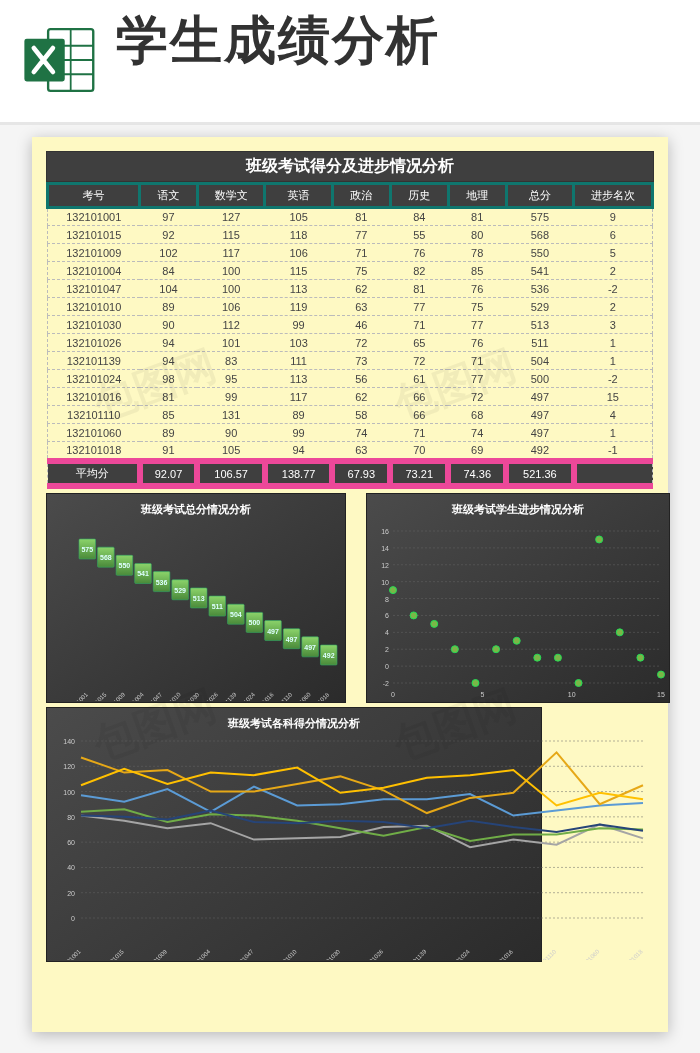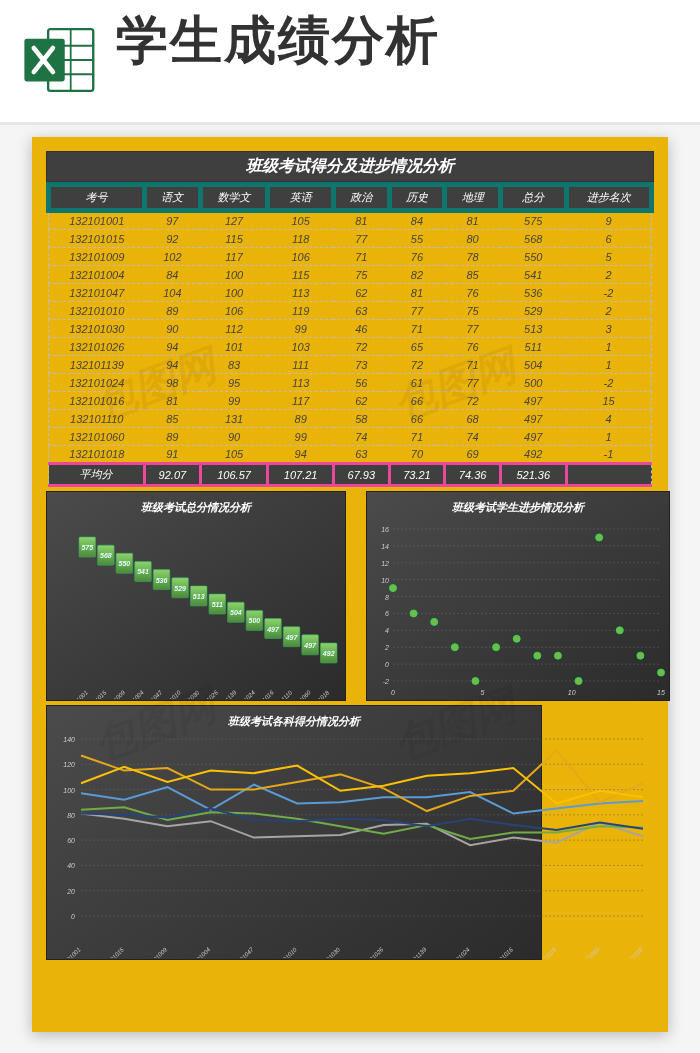--- a/index.html
+++ b/index.html
@@ -3,29 +3,29 @@
 <meta charset="utf-8">
 <style>
   *{box-sizing:border-box;margin:0;padding:0;}
   html,body{width:700px;height:1053px;background:#f5f5f5;font-family:"Microsoft YaHei",Arial,sans-serif;overflow:hidden;}
   .header{position:relative;background:#fff;height:125px;padding:16px 22px;border-bottom:3px solid #e6e6e6;}
   .excel-icon{position:absolute;left:22px;top:22px;width:76px;height:76px;}
   .excel-icon svg{width:76px;height:76px;}
   .head-text{position:absolute;left:116px;top:6px;}
   .head-title{font-size:52px;font-weight:700;color:#323232;letter-spacing:2px;}
   .head-sub{font-size:21px;color:#8e8e8e;margin-top:2px;}
-  .page{position:relative;margin:12px auto 0 auto;width:636px;height:895px;background:#eab308;box-shadow:0 3px 14px rgba(0,0,0,.25);padding:14px 8px;font-style:italic;}
+  .page{position:relative;margin:12px auto 0 auto;width:636px;height:895px;background:#fef9c3;box-shadow:0 3px 14px rgba(0,0,0,.25);padding:14px 8px;}
   .sheet{width:608px;margin:0 auto;}
   .title-bar{background:#3f3f3f;color:#fff;text-align:center;font-weight:700;font-size:16px;padding:4px 0;border:1px solid #333;}
   .tbl{width:100%;border-collapse:collapse;font-size:11px;}
-  .tbl th{background:#3f3f3f;color:#fff;font-weight:400;padding:3px 2px;border:5px solid #0f766e;}
+  .tbl th{background:#3f3f3f;color:#fff;font-weight:400;padding:3px 2px;border:3px solid #0f766e;}
   .tbl td{padding:2px 2px;text-align:center;border-bottom:1px dashed #bbb;border-left:none;border-right:none;color:#444;height:18px;}
   .tbl tr td:first-child{border-left:1px dashed #bbb;}
   .tbl tr td:last-child{border-right:1px dashed #bbb;}
-  .avg-row td{background:#3f3f3f;color:#fff;border:3px solid #ec4899;}
+  .avg-row td{background:#3f3f3f;color:#fff;border:6px solid #ec4899;}
   .charts-top{display:flex;gap:20px;margin-top:4px;}
   .chart-box{background:linear-gradient(145deg,#4b4b4b,#2b2b2b);border:1px solid #222;position:relative;}
   .cb1{width:300px;height:210px;}
   .cb2{width:304px;height:210px;}
   .cb3{width:496px;height:255px;margin-top:4px;}
   .chart-title{color:#fff;text-align:center;font-size:11px;font-weight:700;padding:8px 0 4px 0;}
   svg.plot{display:block;}
   .xtick{fill:#ccc;font-size:6px;}
   .ytick{fill:#ccc;font-size:7px;}
   .gridline{stroke:#666;stroke-width:.5;stroke-dasharray:2 2;}
@@ -224,21 +224,21 @@
             <td>69</td>
             <td>492</td>
             <td>-1</td>
           </tr>
         </tbody>
       <tbody>
           <tr class="avg-row" id="avg-row">
             <td>平均分</td>
             <td>92.07</td>
             <td>106.57</td>
-            <td>107.21</td>
+            <td>138.77</td>
             <td>67.93</td>
             <td>73.21</td>
             <td>74.36</td>
             <td>521.36</td>
             <td></td>
           </tr>
         </tbody>
     </table>
 
     <div class="charts-top">

